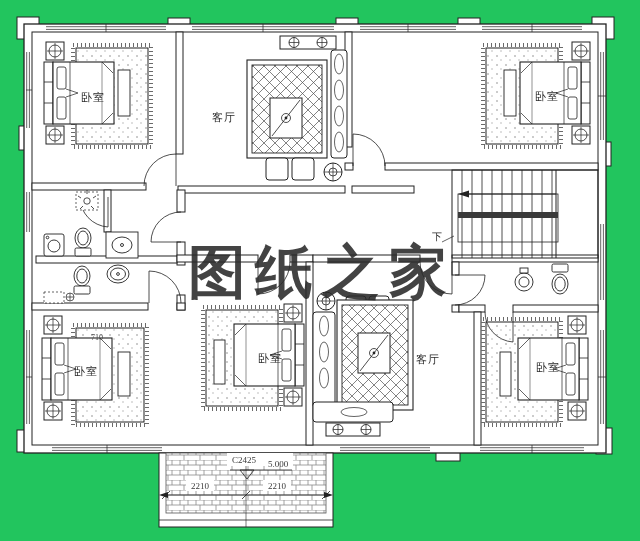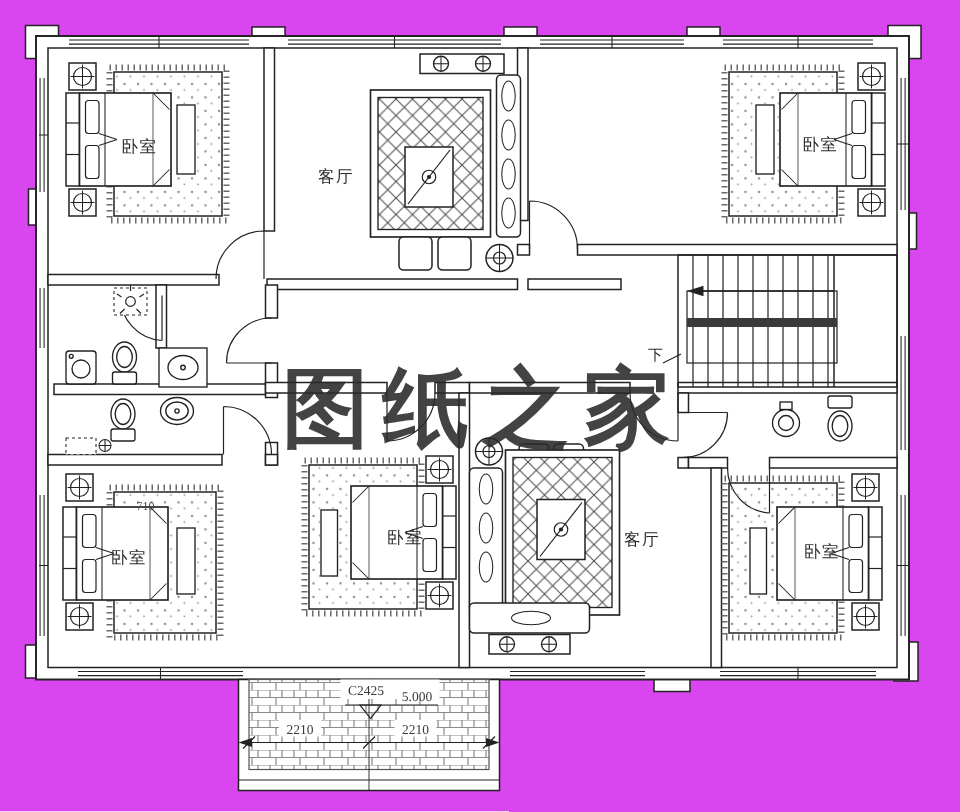--- a/index.html
+++ b/index.html
@@ -1,16 +1,16 @@
 <!DOCTYPE html>
 <html><head>
 <meta charset="utf-8">
 <style>
   html,body{margin:0;padding:0;background:#ffffff;}
-  .stage{position:relative;width:640px;height:541px;background:#d946ef;overflow:hidden;
+  .stage{position:relative;width:640px;height:541px;background:#22c55e;overflow:hidden;
          font-family:"Liberation Serif","DejaVu Serif",serif;}
   svg{position:absolute;left:0;top:0;}
   text{font-family:"Liberation Serif","DejaVu Serif",serif;fill:#2a2a2a;}
   .room-label{font-size:11px;letter-spacing:1px;}
   .dim-label{font-size:9px;fill:#3a3a3a;}
   .tiny-label{font-size:8px;fill:#4a4a4a;}
   .stair-label{font-size:10px;}
   .watermark-text{font-size:58px;letter-spacing:9px;opacity:0.88;font-weight:bold;}
 </style>
 </head>

